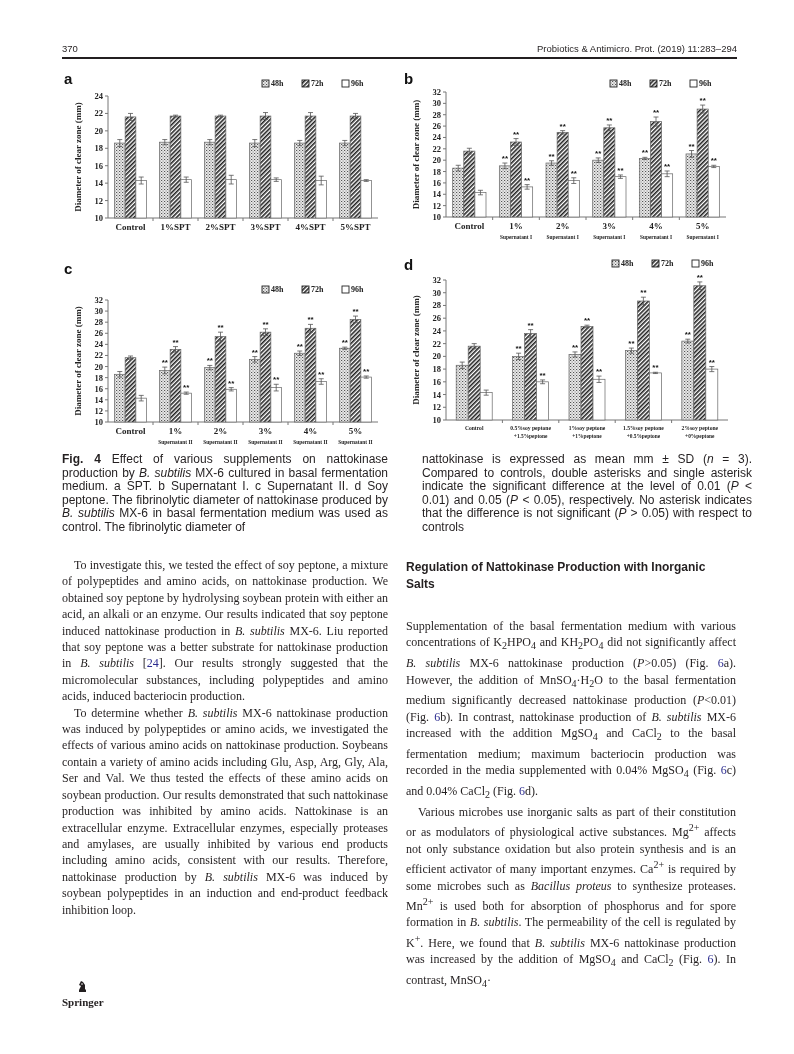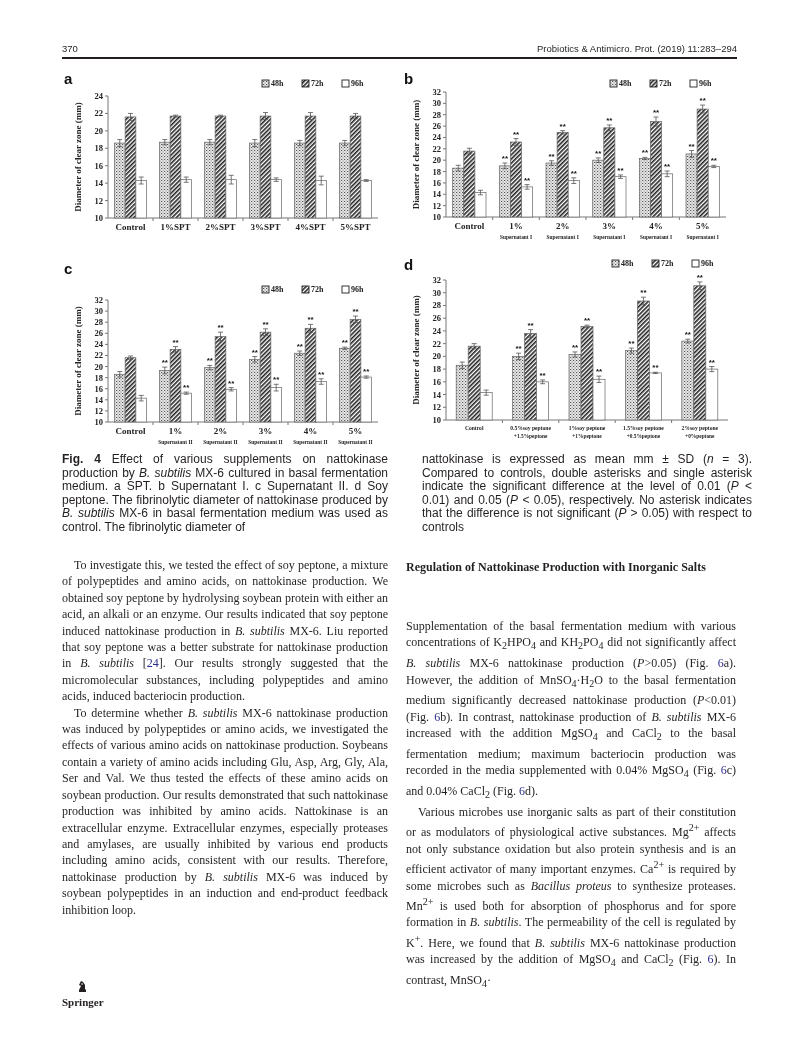--- a/index.html
+++ b/index.html
@@ -8,21 +8,21 @@
   .hdr .pn { position:absolute; left:0; top:0; }
   .hdr .jr { position:absolute; right:0; top:0; }
   .hdr-rule { position:absolute; top:57px; left:62px; width:675px; height:1.5px; background:#231f20; }
   .chart { position:absolute; }
   .chart svg { display:block; }
   .cap { position:absolute; font-family:"Liberation Sans", sans-serif; font-size:12px; line-height:13.6px; text-align:justify; color:#231f20; }
   .cap b { font-weight:bold; }
   .col { position:absolute; font-size:12px; line-height:16.4px; text-align:justify; }
   .col p { margin:0; text-indent:12px; }
   .col p.noind { text-indent:0; }
-  .h2 { position:absolute; left:406px; top:559px; width:330px; font-family:Liberation Serif, serif; font-weight:bold; font-size:12px; line-height:17px; }
+  .h2 { position:absolute; left:406px; top:559px; width:330px; font-family:Liberation Sans, sans-serif; font-weight:bold; font-size:12px; line-height:17px; }
   .ref { color:#2b2b8f; }
   .footer { position:absolute; left:62px; top:980px; font-family:"Liberation Serif", serif; font-weight:bold; font-size:11px; display:flex; align-items:center; gap:3px;flex-direction:column; }
   i { font-style:italic; }
 </style>
 </head>
 <body>
 
 <div class="hdr">
   <span class="pn">370</span>
   <span class="jr">Probiotics &amp; Antimicro. Prot. (2019) 11:283–294</span>

